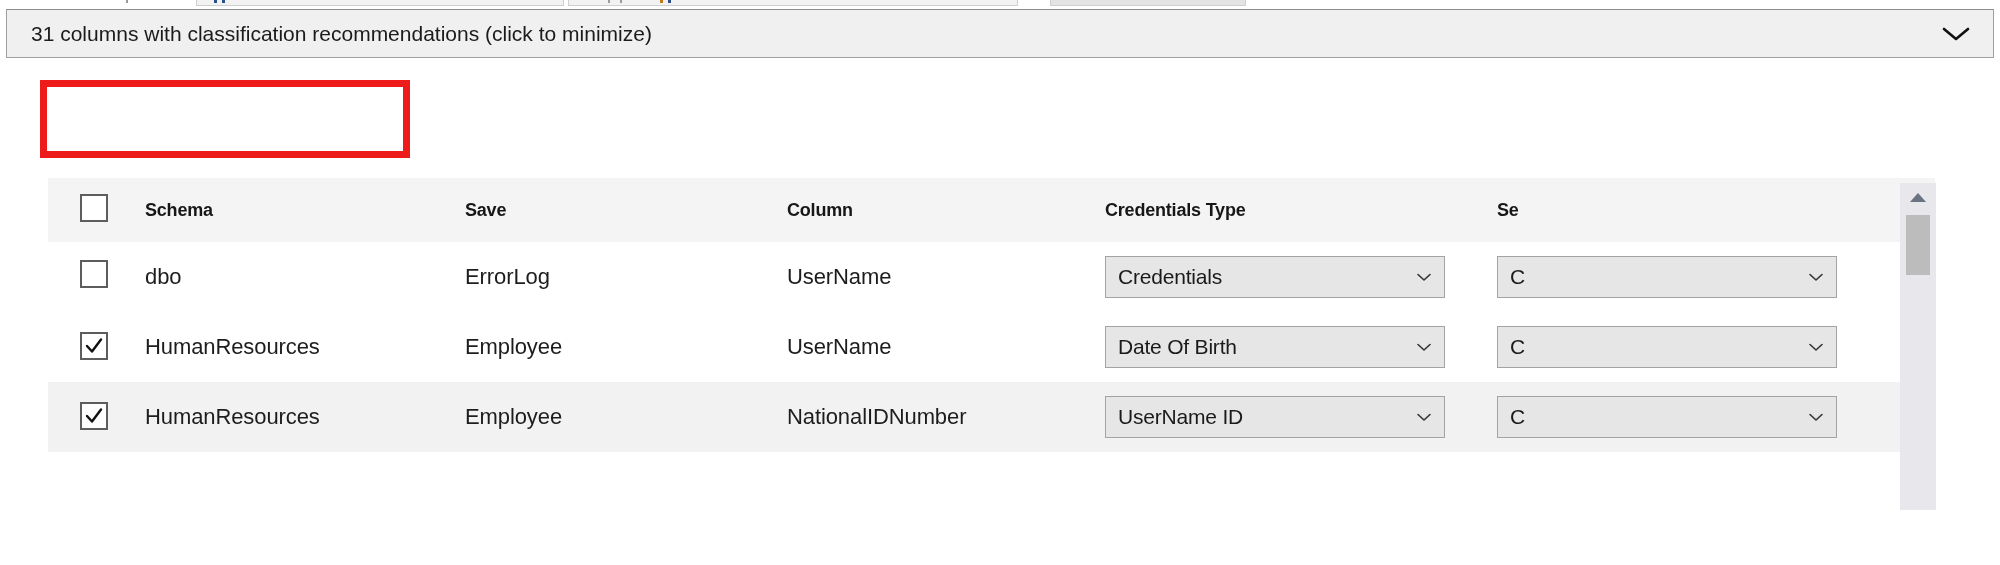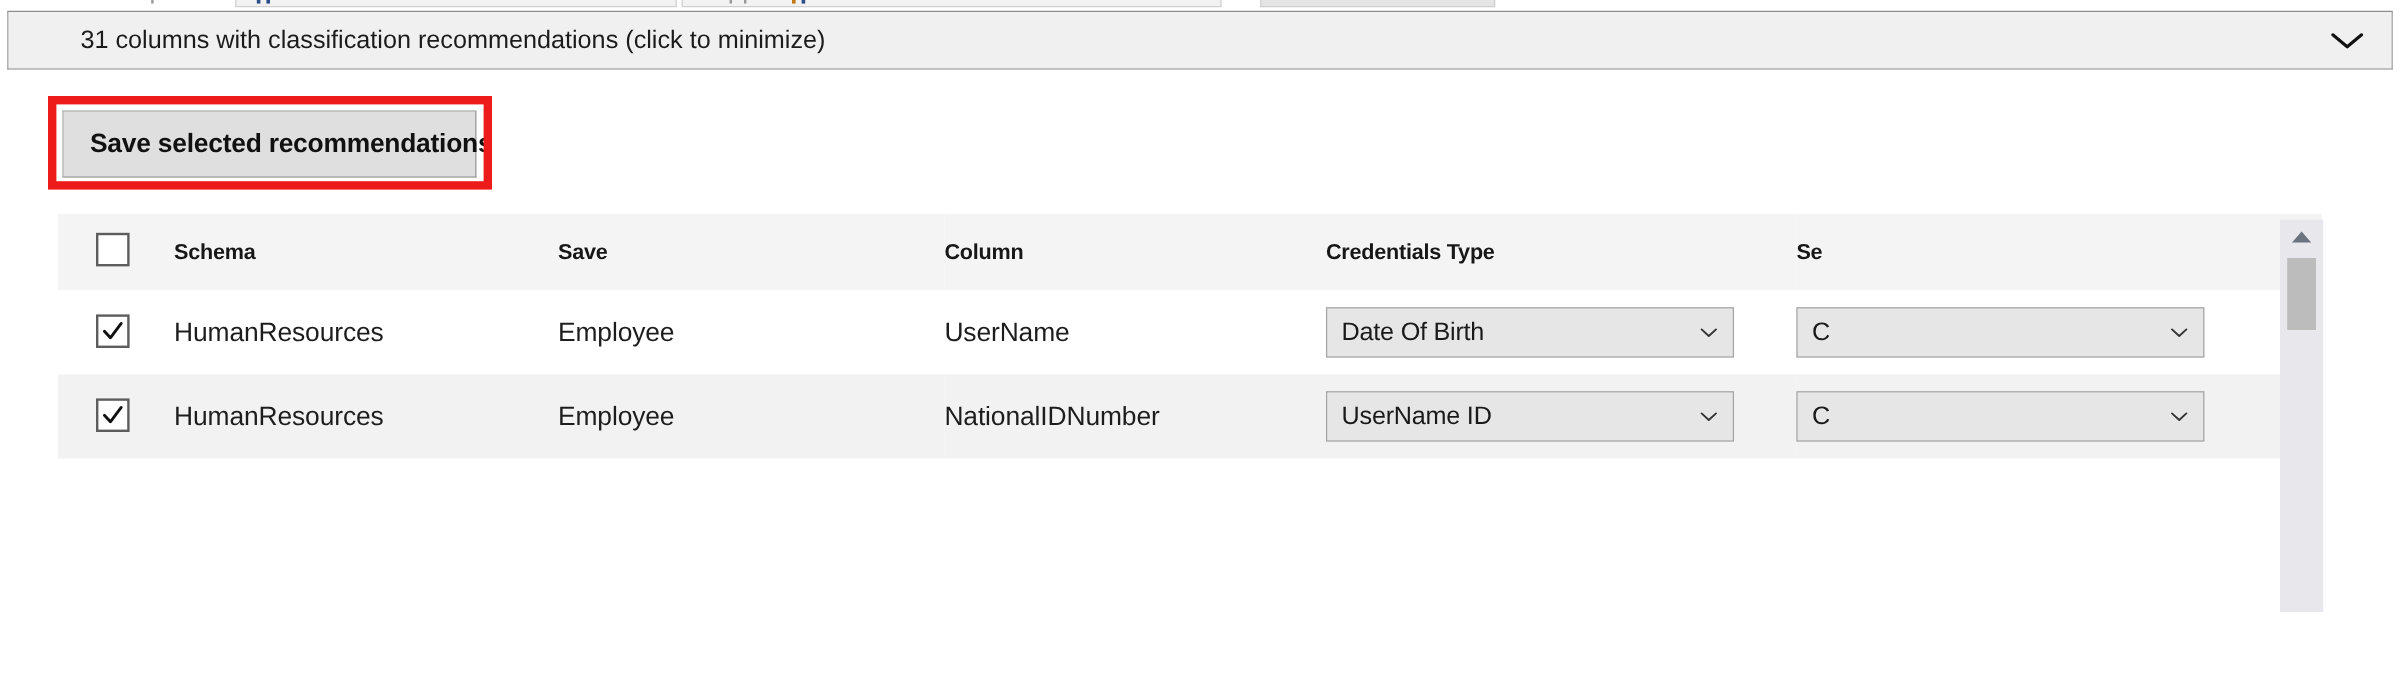--- a/index.html
+++ b/index.html
@@ -61,21 +61,20 @@
     align-items: center;
     justify-content: space-between;
     padding: 0 22px 0 24px;
     cursor: pointer;
   }
   .recs-bar-text {
     font-size: 21px;
     color: #1b1b1b;
     line-height: 1;
     white-space: nowrap;
-    margin-left: 36px;
   }
   .chevron-down {
     width: 30px;
     height: 18px;
     flex: 0 0 auto;
   }
 
   
   .actions {
     position: absolute;
@@ -244,21 +243,20 @@
 </div>
 
 <div class="recs-bar">
   <span class="recs-bar-text">31 columns with classification recommendations (click to minimize)</span>
   <svg class="chevron-down" viewBox="0 0 30 18">
     <path d="M3 4 L15 14 L27 4" fill="none" stroke="#111111" stroke-width="2.6" stroke-linecap="round" stroke-linejoin="round"></path>
   </svg>
 </div>
 
 <div class="actions">
-  <button class="btn" id="btn-save">Save selected recommendations</button>
 </div>
 <div class="annot-box"></div>
 
 <div class="table-wrap">
   <table class="grid">
     <colgroup>
       <col class="c-check">
         <col class="c-schema">
         <col class="c-table">
       <col class="c-column">
@@ -274,20 +272,46 @@
         </th>
         <th class="cell-pad">Schema</th>
         <th class="cell-pad">Save</th>
         <th class="cell-pad">Column</th>
         <th class="cell-pad">Credentials Type</th>
         <th class="cell-pad">Se</th>
       </tr>
     </thead>
     <tbody>
 
+      <tr class="odd">
+        <td>
+          <span class="cbx">
+            
+          </span>
+        </td>
+        <td class="cell-pad">dbo</td>
+        <td class="cell-pad">ErrorLog</td>
+        <td class="cell-pad">UserName</td>
+        <td class="cell-pad">
+          <div class="ddl">
+            <span class="val">Credentials</span>
+            <svg class="caret" viewBox="0 0 16 10">
+              <path d="M2 2.5 L8 8 L14 2.5" fill="none" stroke="#333" stroke-width="1.6" stroke-linecap="round" stroke-linejoin="round"></path>
+            </svg>
+          </div>
+        </td>
+        <td class="cell-pad">
+          <div class="ddl clipped">
+            <span class="val">C</span>
+            <svg class="caret" viewBox="0 0 16 10">
+              <path d="M2 2.5 L8 8 L14 2.5" fill="none" stroke="#333" stroke-width="1.6" stroke-linecap="round" stroke-linejoin="round"></path>
+            </svg>
+          </div>
+        </td>
+      </tr>
 
       <tr class="odd">
         <td>
           <span class="cbx checked">
             <svg class="tick" width="20" height="20" viewBox="0 0 20 20">
               <path d="M3 10 L8 15.5 L17 3.5" fill="none" stroke="#111" stroke-width="2.4" stroke-linecap="round" stroke-linejoin="round"></path>
             </svg>
           </span>
         </td>
         <td class="cell-pad">HumanResources</td>

